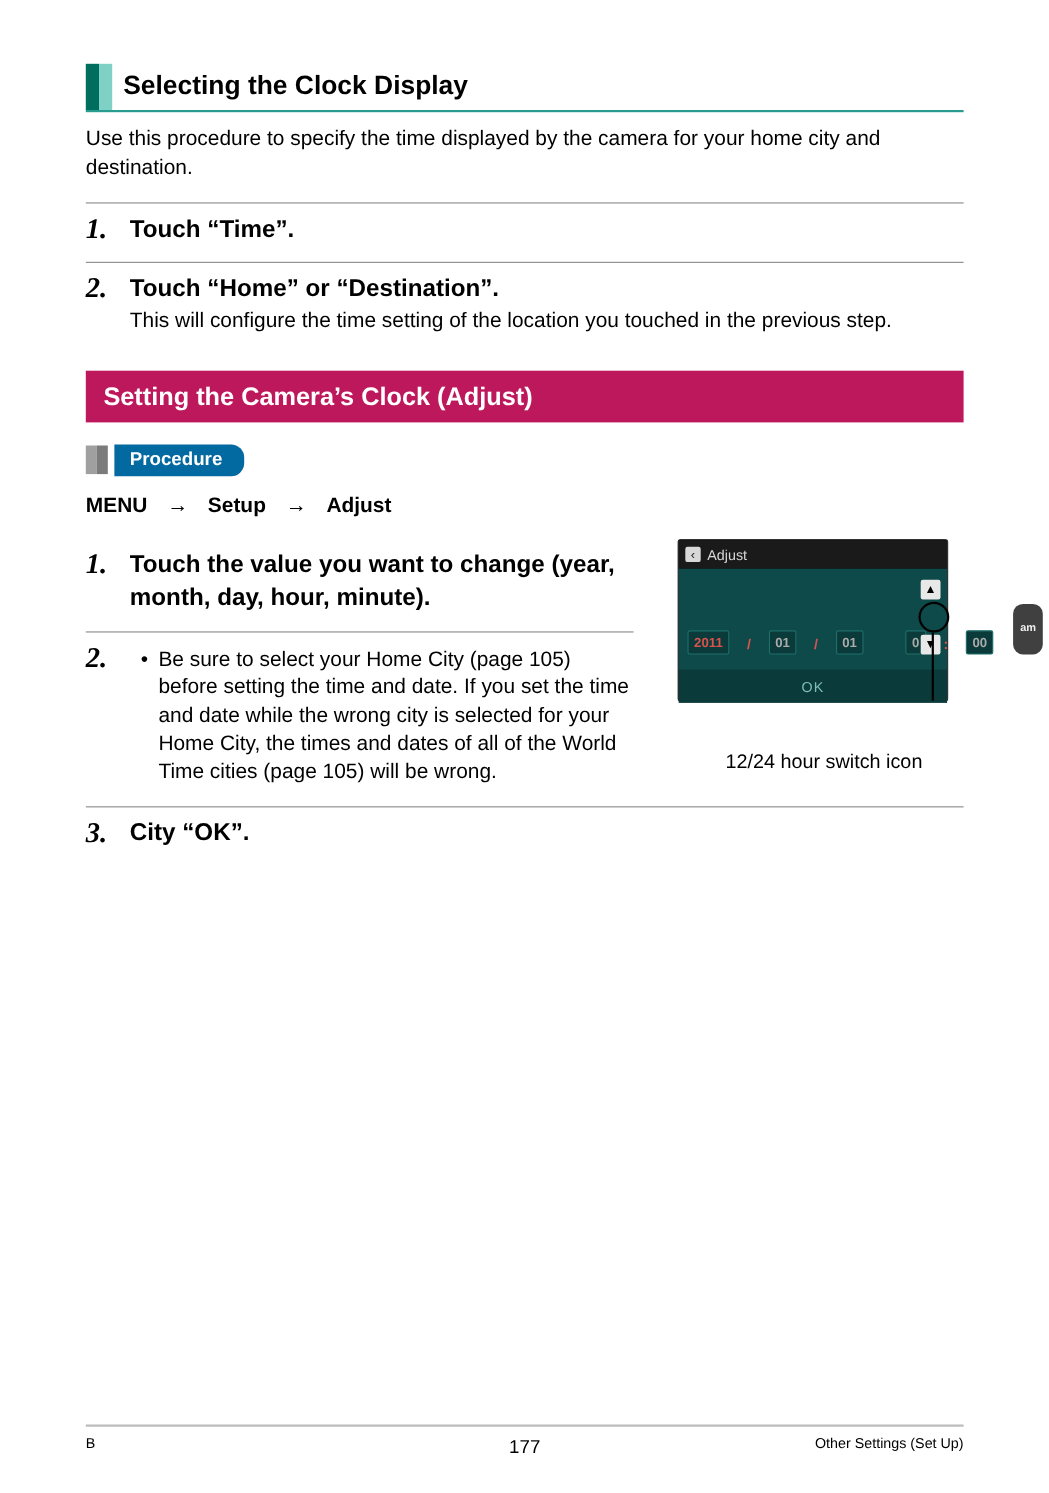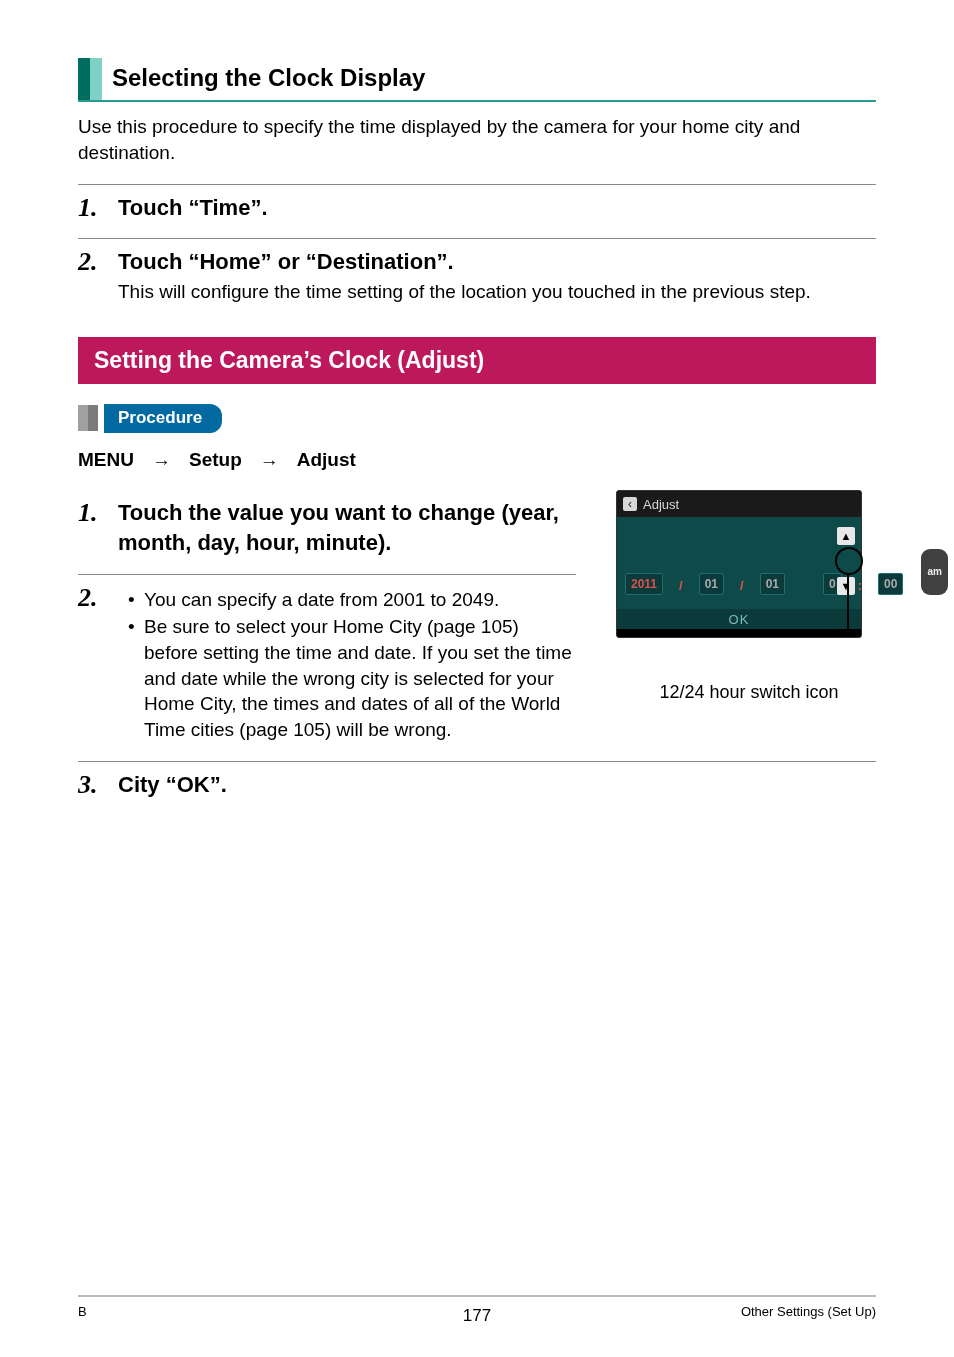--- a/index.html
+++ b/index.html
@@ -170,21 +170,21 @@
     width: 18px; height: 18px;
     background: #e8e8e8;
     color:#000;
     font-size: 11px;
     display:flex; align-items:center; justify-content:center;
     border-radius:2px;
   }
   .cam-arrow-up { top: 10px; }
   .cam-arrow-dn { top: 60px; }
   .cam-ok {
-    height: 20px;
+    height: 30px;
     background: #0a3a39;
     color: #7fbdb9;
     font-size: 13px;
     display: flex;
     align-items: center;
     justify-content: center;
     letter-spacing: 1px;
   }
   .callout-circle {
     position: absolute;
@@ -314,21 +314,20 @@
       <div class="step-num">1.</div>
       <div class="step-body">
         <div class="step-title">Touch the value you want to change (year, month, day, hour, minute).</div>
       </div>
     </div>
 
     <div class="step">
       <div class="step-num">2.</div>
       <div class="step-body">
         <ul class="bullets">
-          <li>You can specify a date from 2001 to 2049.</li>
           <li>Be sure to select your Home City (page 105) before setting the time and date. If you set the time and date while the wrong city is selected for your Home City, the times and dates of all of the World Time cities (page 105) will be wrong.</li>
         </ul>
       </div>
     </div>
   </div>
 
 
   <div class="step">
     <div class="step-num">3.</div>
     <div class="step-body">

